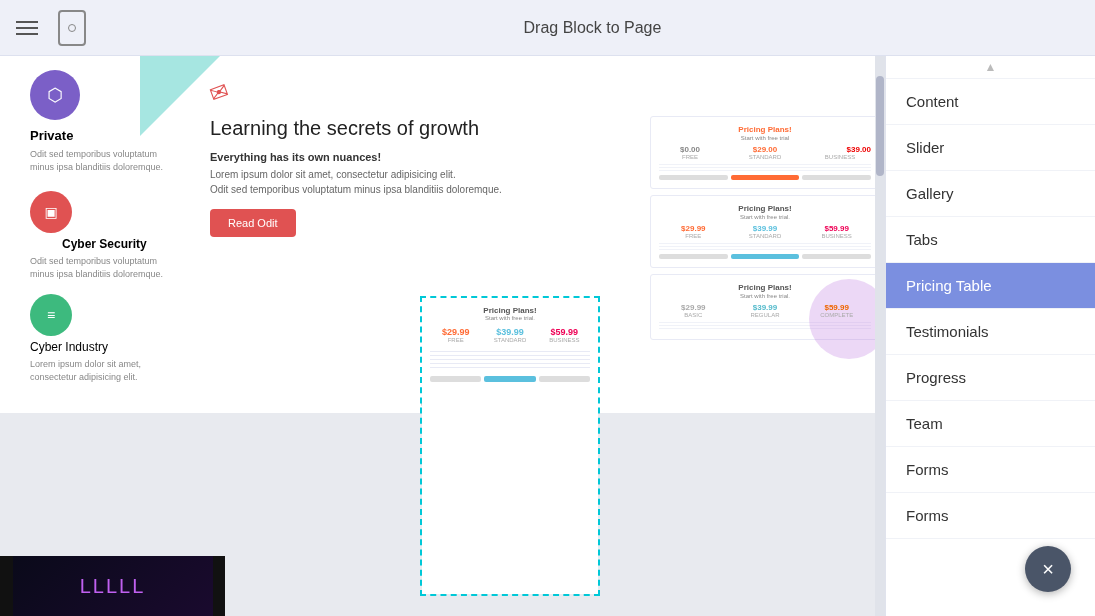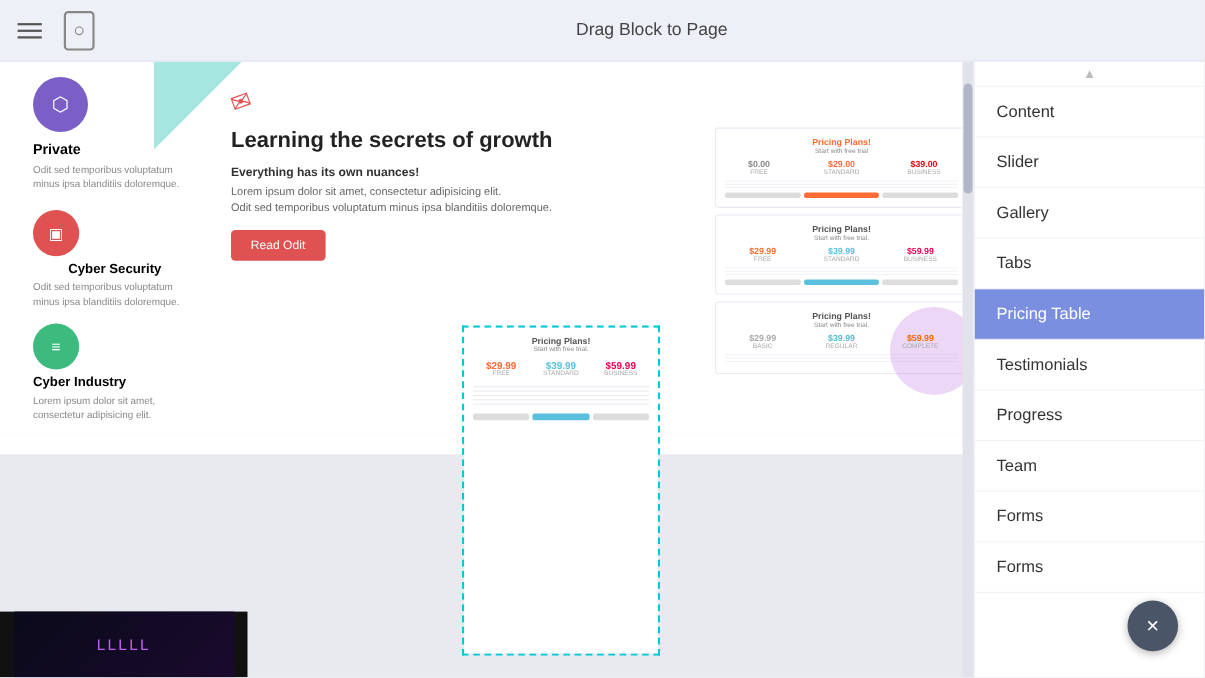--- a/index.html
+++ b/index.html
@@ -86,29 +86,29 @@
             <div style="font-size:9px;color:#888;line-height:1.4;">Odit sed temporibus voluptatum minus ipsa blanditiis doloremque.</div>
 
             <div style="margin-top:18px;display:flex;flex-direction:column;gap:4px;">
               <div style="width:42px;height:42px;background:#e05252;border-radius:50%;display:flex;align-items:center;justify-content:center;color:white;font-size:14px;">▣</div>
               <div style="font-size:12px;font-weight:700;margin-left:32px;">Cyber Security</div>
               <div style="font-size:9px;color:#888;line-height:1.4;">Odit sed temporibus voluptatum minus ipsa blanditiis doloremque.</div>
             </div>
 
             <div style="margin-top:14px;display:flex;flex-direction:column;gap:4px;">
               <div style="width:42px;height:42px;background:#3dba7e;border-radius:50%;display:flex;align-items:center;justify-content:center;color:white;font-size:14px;">≡</div>
-              <div style="font-size:12px;font-weight:700;">Cyber Industry</div>
+              <div style="font-size:12px;font-weight:400;">Cyber Industry</div>
               <div style="font-size:9px;color:#888;line-height:1.4;">Lorem ipsum dolor sit amet, consectetur adipisicing elit.</div>
             </div>
           </div>
 
           <div style="flex:1;padding-left:10px;padding-top:10px;">
             
             <div style="color:#e05252;font-size:22px;margin-bottom:10px;transform:rotate(-20deg);display:inline-block;">✉</div>
-            <div style="font-size:20px;font-weight:700;line-height:1.25;color:#222;margin-bottom:10px;">Learning the secrets of growth</div>
+            <div style="font-size:20px;font-weight:400;line-height:1.25;color:#222;margin-bottom:10px;">Learning the secrets of growth</div>
             <div style="font-size:11px;font-weight:600;color:#333;margin-bottom:6px;">Everything has its own nuances!</div>
             <div style="font-size:10px;color:#666;margin-bottom:4px;">Lorem ipsum dolor sit amet, consectetur adipisicing elit.</div>
             <div style="font-size:10px;color:#666;margin-bottom:14px;">Odit sed temporibus voluptatum minus ipsa blanditiis doloremque.</div>
             <button style="background:#e05252;color:white;border:none;padding:8px 18px;border-radius:4px;font-size:11px;cursor:pointer;">Read Odit</button>
           </div>
         </div>
 
         <div style="display:flex;gap:5px;justify-content:center;padding:6px 0;background:#fff;">
           <div style="width:7px;height:7px;border-radius:50%;background:#ccc;"></div>
           <div style="width:7px;height:7px;border-radius:50%;background:#ccc;"></div>
@@ -160,21 +160,21 @@
             <div style="display:flex;gap:13px;margin-bottom:4px;">
               <div style="flex:1;text-align:center;">
                 <div style="font-size:8px;color:#888;font-weight:600;">$0.00</div>
                 <div style="font-size:6px;color:#aaa;">FREE</div>
               </div>
               <div style="flex:1;text-align:center;">
                 <div style="font-size:8px;color:#ff6b35;font-weight:600;">$29.00</div>
                 <div style="font-size:6px;color:#aaa;">STANDARD</div>
               </div>
               <div style="flex:1;text-align:center;">
-                <div style="font-size:8px;color:#e00;font-weight:600;">$39.00</div>
+                <div style="font-size:8px;color:#e00;font-weight:600;text-align:right;">$39.00</div>
                 <div style="font-size:6px;color:#aaa;">BUSINESS</div>
               </div>
             </div>
             <div style="height:1px;background:#f0f2f8;margin:2px 0;"></div>
             <div style="height:1px;background:#f0f2f8;margin:2px 0;"></div>
             <div style="height:1px;background:#f0f2f8;margin:2px 0;"></div>
             <div style="display:flex;gap:3px;margin-top:4px;">
               <div style="flex:1;height:5px;background:#ddd;border-radius:2px;"></div>
               <div style="flex:1;height:5px;background:#ff6b35;border-radius:2px;"></div>
               <div style="flex:1;height:5px;background:#ddd;border-radius:2px;"></div>
@@ -229,21 +229,21 @@
             </div>
             <div style="height:1px;background:#f0f2f8;margin:2px 0;"></div>
             <div style="height:1px;background:#f0f2f8;margin:2px 0;"></div>
             <div style="height:1px;background:#f0f2f8;margin:2px 0;"></div>
           </div>
         </div>
 
         <div style="position:absolute;bottom:0;left:0;right:660px;background:#111;height:60px;display:flex;align-items:center;justify-content:center;">
 
           <div style="width:200px;height:60px;background:linear-gradient(135deg,#0a0a1a,#1a0a2e);display:flex;align-items:center;justify-content:center;overflow:hidden;">
-            <span style="color:#c060f0;font-size:14px;letter-spacing:2px;">LLLLL</span>
+            <span style="color:#c060f0;font-size:20px;letter-spacing:2px;">LLLLL</span>
           </div>
         </div>
 
         <div style="position:absolute;right:0;top:0;bottom:0;width:10px;background:#e0e3ea;">
           <div style="width:8px;margin:1px;background:#b0b5c8;border-radius:4px;height:100px;margin-top:20px;"></div>
         </div>
       </div>
     </div>
   </div>
 

